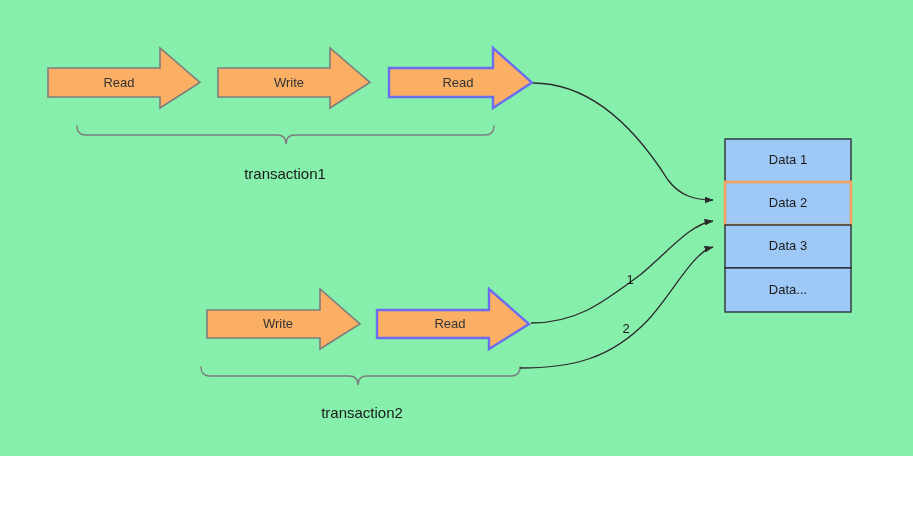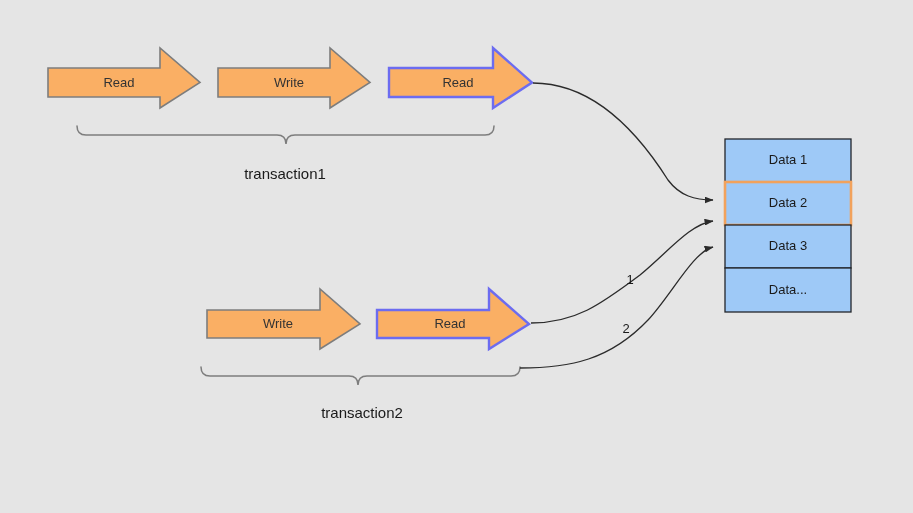--- a/index.html
+++ b/index.html
@@ -9,22 +9,22 @@
   }
   body {
     width: 913px;
     height: 513px;
     overflow: hidden;
     font-family: "Liberation Sans", sans-serif;
   }
   #canvas {
     position: relative;
     width: 913px;
-    height: 513px;
-    background: #e5e5e5;
+    height: 456px;
+    background: #86efac;
   }
   #diagram-svg {
     position: absolute;
     left: 0;
     top: 0;
     width: 913px;
     height: 513px;
   }
   .arrow-label {
     font-family: "Liberation Sans", sans-serif;

